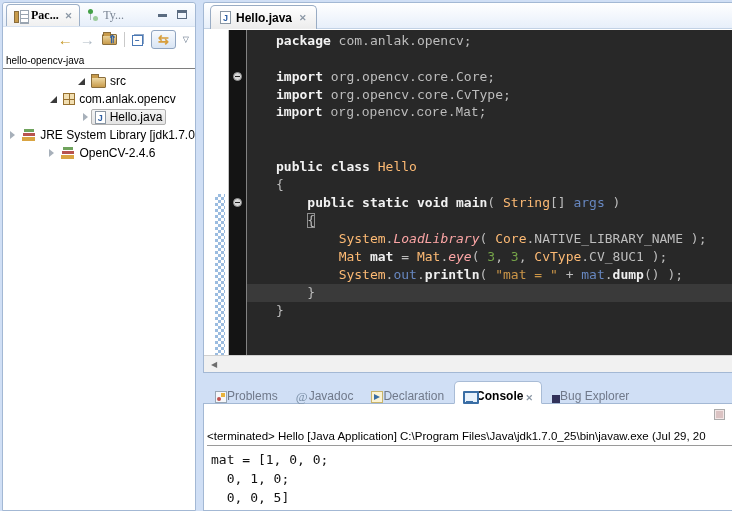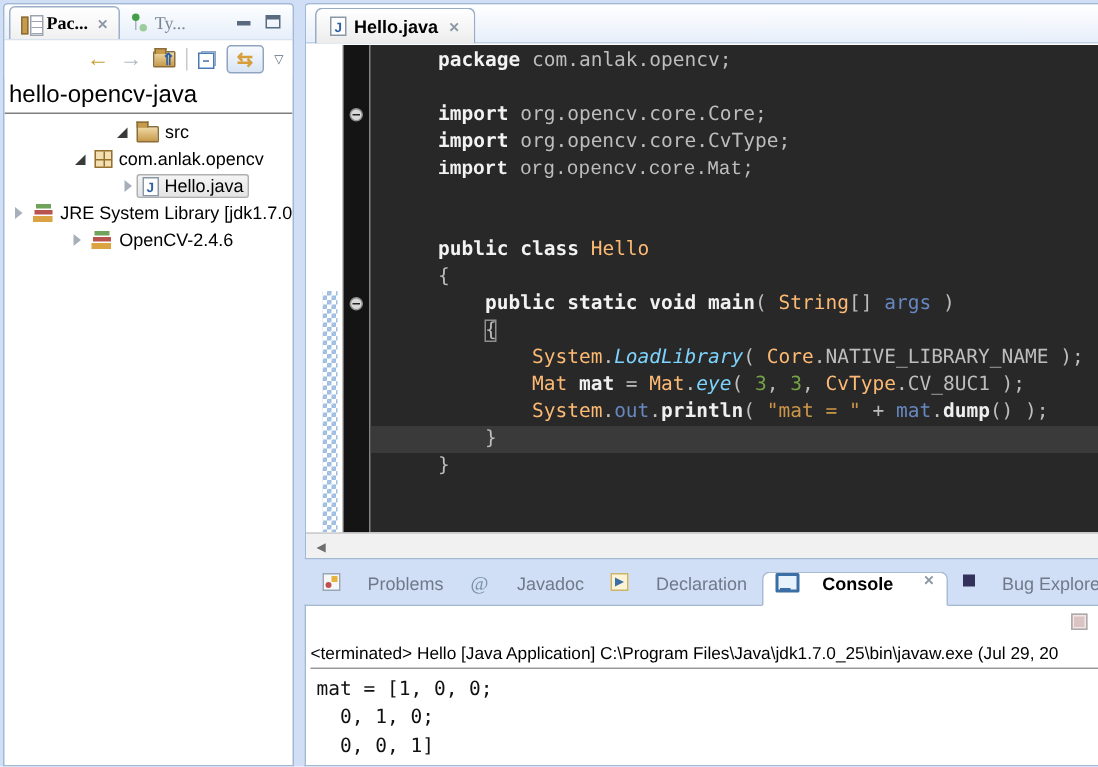--- a/index.html
+++ b/index.html
@@ -41,21 +41,21 @@
   .ic-collapse::before { content:""; position:absolute; right:0; top:0; width:8px; height:8px;
     border:1px solid #8FA8C8; background:#EAF1FB; }
   .ic-collapse::after { content:"−"; position:absolute; left:0; bottom:0; width:9px; height:9px;
     border:1px solid #4A78B5; background:#fff; color:#2E5FA3;
     font:bold 8px/9px "Liberation Sans",sans-serif; text-align:center; }
   .link-btn { width:25px; height:19px; border:1px solid #8FA4C0; border-radius:3px;
     background:linear-gradient(#F7FAFE,#D9E5F4); display:flex; align-items:center; justify-content:center; }
   .link-btn span { color:#D79E3C; font-weight:bold; font-size:13px; line-height:13px; }
   .viewmenu { color:#5A6B80; font-size:8px; }
 
-  .proj { font-size:16px; color:#000; padding:3px 2px 2px 3px; white-space:nowrap; }
+  .proj { font-size:10px; color:#000; padding:3px 2px 2px 3px; white-space:nowrap; }
   .proj-divider { border-top:1px solid #7E7E7E; }
 
   #tree { padding-top:3px; }
   .trow { height:18px; display:flex; align-items:center; font-size:12px; color:#000;
     white-space:nowrap; cursor:default;justify-content:center; }
   .arrow { width:11px; display:inline-flex; justify-content:center; flex:none; }
   .arrow .exp { width:0; height:0; border-left:7px solid transparent; border-bottom:7px solid #3A3A3A; }
   .arrow .col { width:0; height:0; border-top:4px solid transparent; border-bottom:4px solid transparent;
     border-left:5px solid #A7B0BA; }
   .titem { display:flex; align-items:center; gap:4px; padding:0 3px; border:1px solid transparent; }
@@ -126,39 +126,39 @@
       linear-gradient(45deg,#9BBCE0 25%,transparent 25%,transparent 75%,#9BBCE0 75%);
     background-size:6px 6px; background-position:0 0,3px 3px; }
   .gutter { width:18px; background:#141414; border-left:1px solid #C4C4C4; position:relative; flex:none; }
   .fold { position:absolute; left:4px; width:9px; height:9px; border:1px solid #8F8F8F;
     border-radius:50%; background:#D8D8D8; }
   .fold::before { content:""; position:absolute; left:1px; top:3px; width:5px; height:1px; background:#222; }
   .gsep { width:1px; background:#828282; flex:none; }
   .code { flex:1; position:relative; overflow:hidden;
     font:13px/18px "DejaVu Sans Mono", monospace; }
   .current-line { position:absolute; left:0; right:0; height:18px; background:#3A3A3A; }
-  .code-line { position:absolute; left:21px; right:0; height:18px; line-height:18px; white-space:pre;padding-left:24px; }
+  .code-line { position:absolute; left:5px; right:0; height:18px; line-height:18px; white-space:pre;padding-left:24px; }
   .tok-k { color:#F2F2F2; font-weight:bold; }
   .tok-p { color:#BDBDBD; }
   .tok-t { color:#fdba74; }
   .tok-s { color:#CC9648; }
   .tok-n { color:#75A349; }
   .tok-v { color:#6787C0; }
-  .tok-i { color:#7dd3fc; font-style:italic; }
+  .tok-i { color:#fca5a5; font-style:italic; }
   .tok-w { color:#EFEFEF; font-weight:bold; }
   .tok-box { color:#BDBDBD; outline:1px solid #8F8F8F; outline-offset:-1px; }
   .hscroll { position:absolute; left:0; right:0; bottom:0; height:17px; background:#F1F1F1;
     border-top:1px solid #D0D0D0; display:flex; align-items:center; }
   .harrow { color:#6E6E6E; font-size:8px; padding-left:7px; }
 
   
   #console-panel { left:203px; top:381px; right:0; bottom:0; }
   .ctab-strip { height:22px; display:flex; align-items:flex-end; gap:2px; padding-left:4px;
     position:relative; z-index:2; }
-  .ctab { display:flex; align-items:flex-start; gap:18px; height:21px; padding:0 8px;
+  .ctab { display:flex; align-items:flex-end; gap:0; height:21px; padding:0 8px;
     font-size:12px; color:#70798A; white-space:nowrap; }
   .ctab.active { background:#fff; border:1px solid #A9BCD6; border-bottom:1px solid #fff;
     border-radius:5px 5px 0 0; color:#000; font-weight:bold; margin-bottom:-1px; height:23px; }
   .console-content { position:absolute; top:22px; left:0; right:0; bottom:0; background:#fff;
     border:1px solid #A3B8D4; border-right:none; z-index:1; }
   .terminate { position:absolute; top:5px; right:7px; width:11px; height:11px;
     background:#DBC3C3; border:1px solid #ABABAB; box-shadow:inset 0 0 0 1px #F3E6E6; }
   .status { position:absolute; top:25px; left:3px; right:0; height:17px; line-height:15px;
     font-size:11.5px; color:#000; border-bottom:1px solid #9A9A9A; white-space:nowrap; overflow:hidden; }
   #console-output { position:absolute; top:46px; left:7px; right:0;
@@ -313,17 +313,17 @@
           <span class="close">✕</span>
         </div>
         <div class="ctab">
           <span class="ic ic-bug"></span>
           <span>Bug Explorer</span>
         </div>
       </div>
     <div class="console-content">
       <span class="terminate"></span>
       <div class="status">&lt;terminated&gt; Hello [Java Application] C:\Program Files\Java\jdk1.7.0_25\bin\javaw.exe (Jul 29, 20</div>
-      <div id="console-output"><div>mat = [1, 0, 0;</div><div>  0, 1, 0;</div><div>  0, 0, 1]</div></div>
+      <div id="console-output"><div>mat = [1, 0, 0;</div><div>  0, 1, 0;</div><div>  0, 0, 5]</div></div>
     </div>
   </section>
 
 </div>
 
 </body></html>

